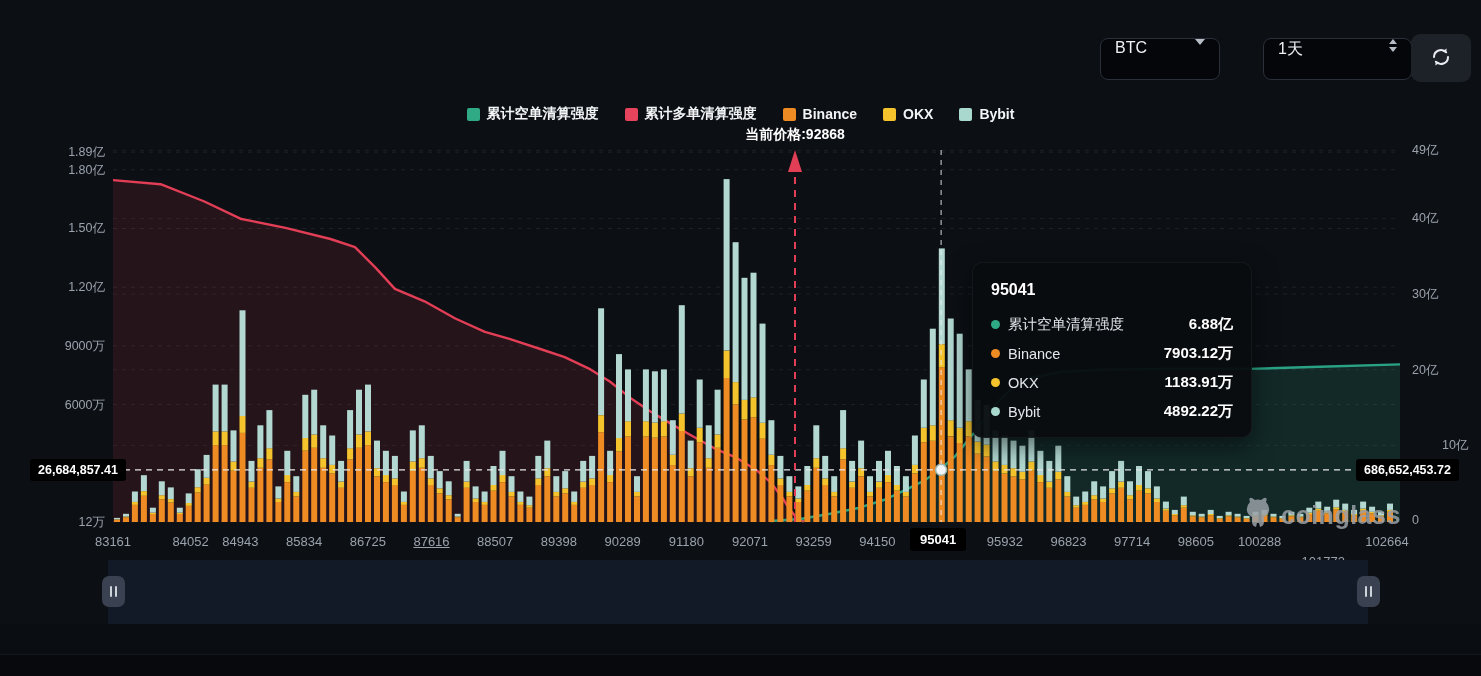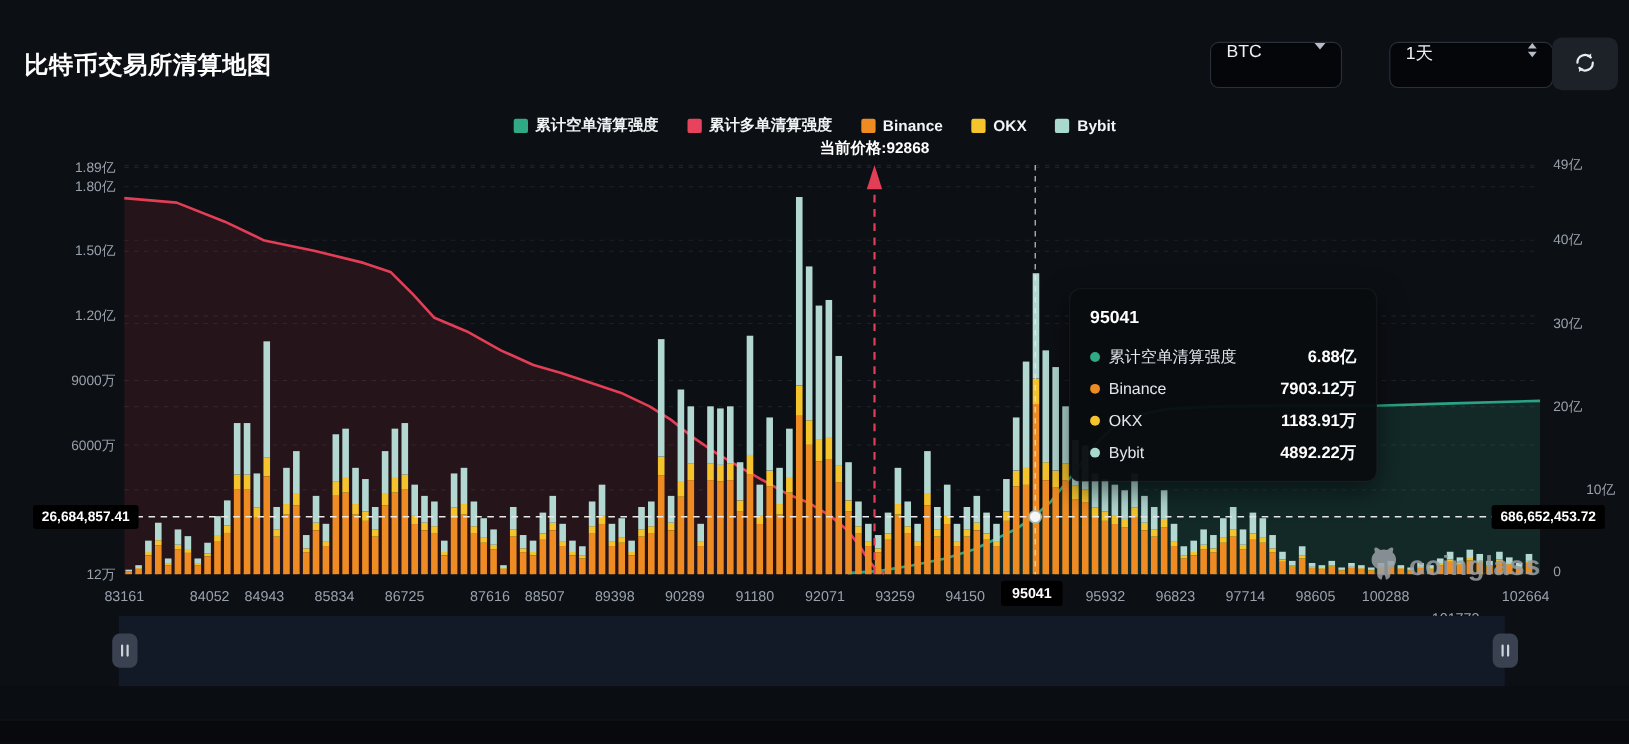--- a/index.html
+++ b/index.html
@@ -50,21 +50,20 @@
     display:flex;align-items:center;justify-content:center;gap:3px;cursor:ew-resize;z-index:5;}
   .slider-handle span{display:block;width:2px;height:11px;background:#cfd4da;border-radius:1px;}
   .footer-a{position:absolute;left:0;top:624px;width:100%;height:30px;background:#0a0d11;}
   .footer-b{position:absolute;left:0;top:654px;width:100%;height:22px;background:#07090c;border-top:1px solid #14181e;}
 </style>
 </head>
 <body>
 
 <div class="stage">
 
-  <div class="page-title">比特币交易所清算地图</div>
 
   <div class="select-box sel-symbol">
     <span>BTC</span>
     <span class="caret-down"></span>
   </div>
 
   <div class="select-box sel-interval">
     <span>1天</span>
     <span class="spinner">
       <span class="spin-up"></span>
@@ -578,21 +577,21 @@
       <div style="position: absolute; font-size: 12.5px; color: rgb(154, 162, 172); white-space: nowrap; left: 1412px; top: 361.7px;">20亿</div>
       <div style="position: absolute; font-size: 12.5px; color: rgb(154, 162, 172); white-space: nowrap; left: 1412px; top: 437.35px; margin-left: 30px;">10亿</div>
       <div style="position: absolute; font-size: 12.5px; color: rgb(154, 162, 172); white-space: nowrap; left: 1412px; top: 513px;">0</div>
     </div>
   <div id="xTicks">
       <div style="position: absolute; font-size: 13px; color: rgb(154, 162, 172); white-space: nowrap; left: 81px; width: 64px; text-align: center; top: 534px;">83161</div>
       <div style="position: absolute; font-size: 13px; color: rgb(154, 162, 172); white-space: nowrap; left: 144.7px; width: 64px; text-align: right; top: 534px;">84052</div>
       <div style="position: absolute; font-size: 13px; color: rgb(154, 162, 172); white-space: nowrap; left: 208.4px; width: 64px; text-align: center; top: 534px;">84943</div>
       <div style="position: absolute; font-size: 13px; color: rgb(154, 162, 172); white-space: nowrap; left: 272.1px; width: 64px; text-align: center; top: 534px;">85834</div>
       <div style="position: absolute; font-size: 13px; color: rgb(154, 162, 172); white-space: nowrap; left: 335.8px; width: 64px; text-align: center; top: 534px;">86725</div>
-      <div style="position: absolute; font-size: 13px; color: rgb(154, 162, 172); white-space: nowrap; left: 399.5px; width: 64px; text-align: right; top: 534px;">87616</div>
+      <div style="position: absolute; font-size: 13px; color: rgb(154, 162, 172); white-space: nowrap; left: 399.5px; width: 64px; text-align: center; top: 534px; text-decoration: underline;">87616</div>
       <div style="position: absolute; font-size: 13px; color: rgb(154, 162, 172); white-space: nowrap; left: 463.2px; width: 64px; text-align: center; top: 534px;">88507</div>
       <div style="position: absolute; font-size: 13px; color: rgb(154, 162, 172); white-space: nowrap; left: 526.9px; width: 64px; text-align: center; top: 534px;">89398</div>
       <div style="position: absolute; font-size: 13px; color: rgb(154, 162, 172); white-space: nowrap; left: 590.6px; width: 64px; text-align: center; top: 534px;">90289</div>
       <div style="position: absolute; font-size: 13px; color: rgb(154, 162, 172); white-space: nowrap; left: 654.3px; width: 64px; text-align: center; top: 534px;">91180</div>
       <div style="position: absolute; font-size: 13px; color: rgb(154, 162, 172); white-space: nowrap; left: 718px; width: 64px; text-align: center; top: 534px;">92071</div>
       <div style="position: absolute; font-size: 13px; color: rgb(154, 162, 172); white-space: nowrap; left: 781.7px; width: 64px; text-align: center; top: 534px;">93259</div>
       <div style="position: absolute; font-size: 13px; color: rgb(154, 162, 172); white-space: nowrap; left: 845.4px; width: 64px; text-align: center; top: 534px;">94150</div>
       <div style="position: absolute; font-size: 13px; color: rgb(154, 162, 172); white-space: nowrap; left: 972.8px; width: 64px; text-align: center; top: 534px;">95932</div>
       <div style="position: absolute; font-size: 13px; color: rgb(154, 162, 172); white-space: nowrap; left: 1036.5px; width: 64px; text-align: center; top: 534px;">96823</div>
       <div style="position: absolute; font-size: 13px; color: rgb(154, 162, 172); white-space: nowrap; left: 1100.2px; width: 64px; text-align: center; top: 534px;">97714</div>

